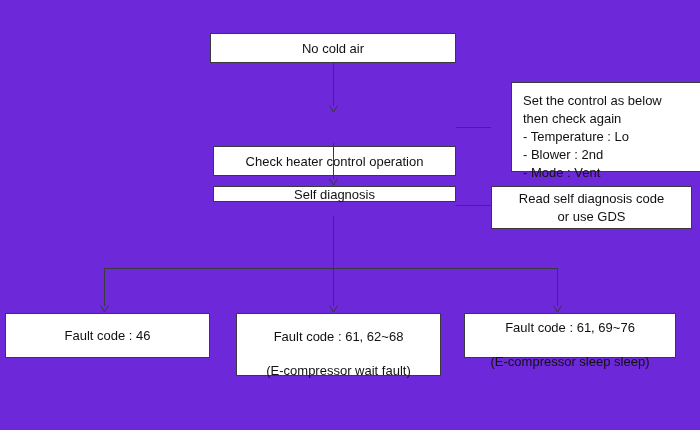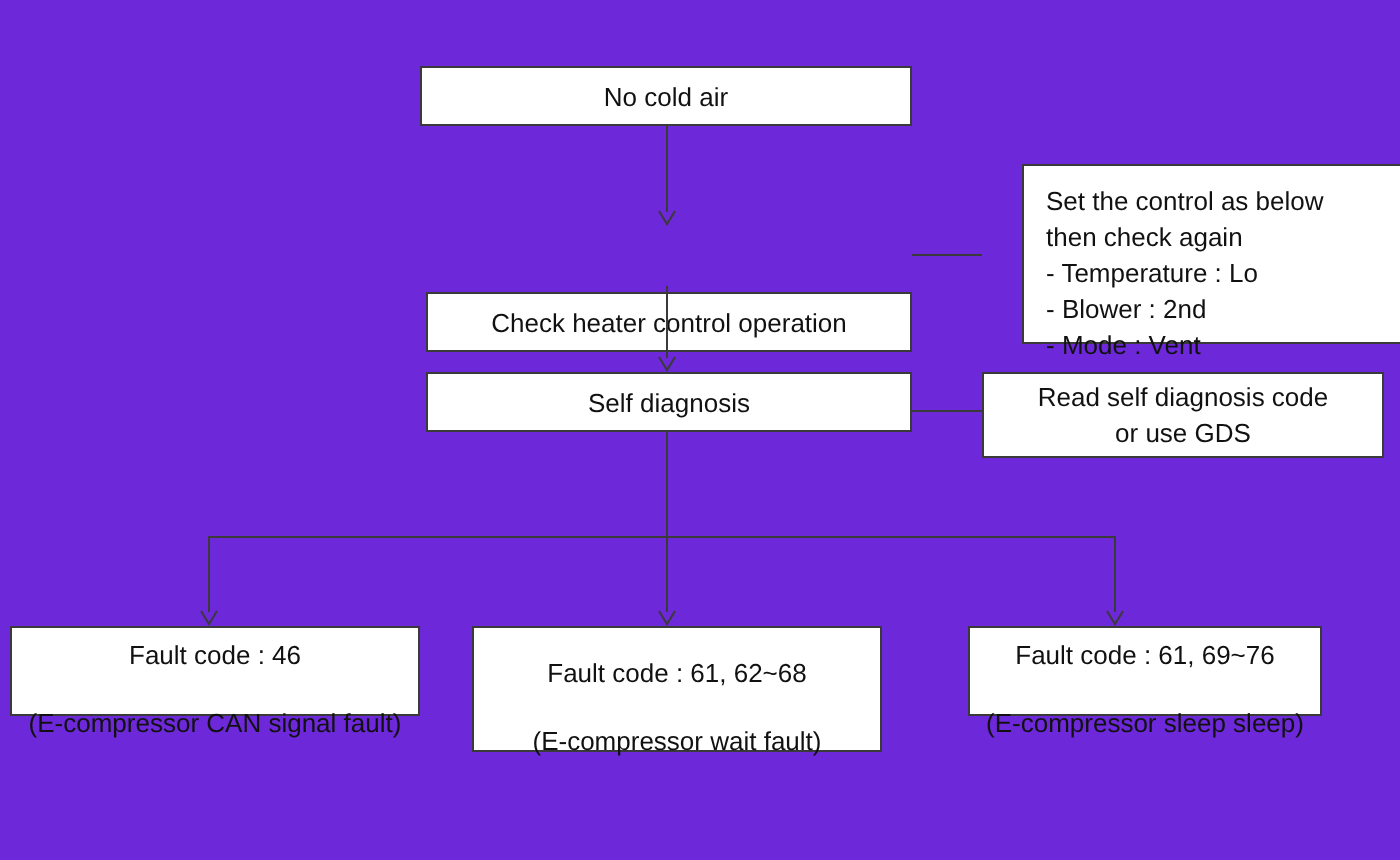--- a/index.html
+++ b/index.html
@@ -110,21 +110,21 @@
 - Mode : Vent</span>
   </div>
 
   <div class="vline" style="left:333px; top:143px; height:36px;"></div>
   <div class="arrow" style="left:329px; top:178px;">
     <svg width="9" height="8" viewBox="0 0 9 8">
         <path d="M0.5 0.5 L4.5 7 L8.5 0.5" fill="none" stroke="#3a3a3a" stroke-width="1"></path>
       </svg>
   </div>
 
-  <div class="node" style="left:213px; top:186px; width:243px; height:30px;">
+  <div class="node" style="left:213px; top:186px; width:243px; height:16px;">
     <span class="txt">Self diagnosis</span>
   </div>
 
   <div class="hline" style="left:456px; top:205px; width:35px;"></div>
 
   <div class="note center-align" style="left:491px; top:186px; width:201px; height:43px;">
     <span class="txt">Read self diagnosis code
 or use GDS</span>
   </div>
 
@@ -148,31 +148,30 @@
   <div class="vline" style="left:557px; top:268px; height:38px;"></div>
   <div class="arrow" style="left:553px; top:305px;">
     <svg width="9" height="8" viewBox="0 0 9 8">
         <path d="M0.5 0.5 L4.5 7 L8.5 0.5" fill="none" stroke="#3a3a3a" stroke-width="1"></path>
       </svg>
   </div>
 
   <div class="node" style="left:5px; top:313px; width:205px; height:45px;">
     <span class="txt">
       <span>Fault code : 46</span><br>
-      <span>(E-compressor CAN signal fault)</span>
     </span>
   </div>
 
   <div class="node" style="left:236px; top:313px; width:205px; height:63px;">
     <span class="txt">
       <span>Fault code : 61, 62~68</span><br>
       <span>(E-compressor wait fault)</span>
     </span>
   </div>
 
-  <div class="node" style="left:484px; top:313px; width:177px; height:45px;justify-content:center;">
+  <div class="node" style="left:464px; top:313px; width:212px; height:45px;justify-content:center;">
     <span class="txt">
       <span>Fault code : 61, 69~76</span><br>
       <span>(E-compressor sleep sleep)</span>
     </span>
   </div>
 
 </div>
 
 </body></html>

